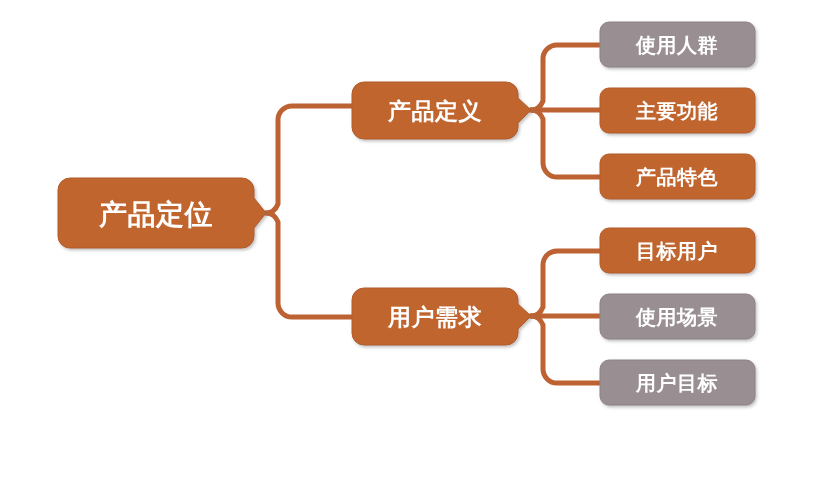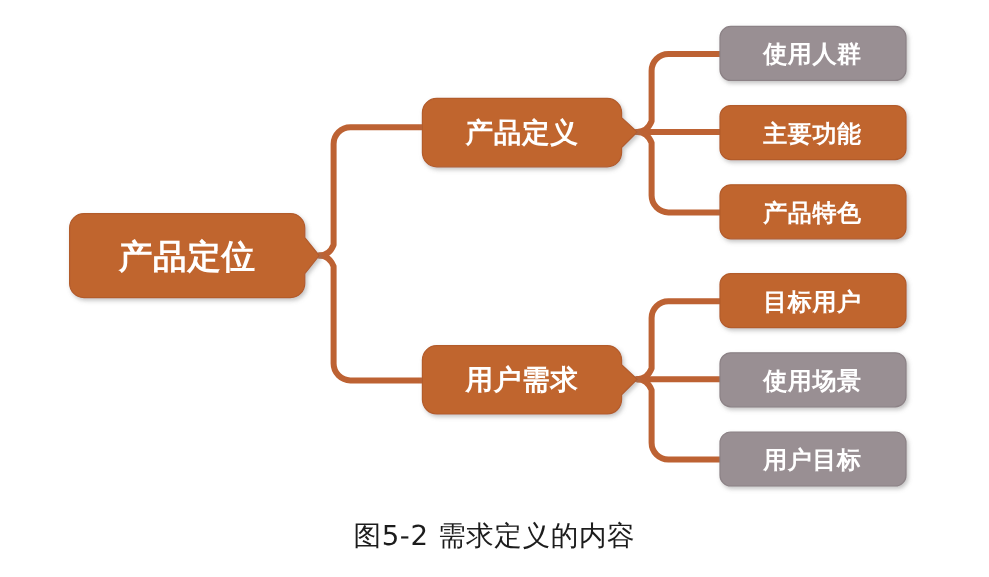--- a/index.html
+++ b/index.html
@@ -127,15 +127,14 @@
       <rect x="600" y="294" width="155" height="45" rx="9" ry="9" fill="#998F93" stroke="#8C8286" stroke-width="1" filter="url(#node-shadow)"></rect>
       <text class="node-label leaf" x="677" y="317">使用场景</text>
     </g>
 
     <g>
       <rect x="600" y="360" width="155" height="45" rx="9" ry="9" fill="#998F93" stroke="#8C8286" stroke-width="1" filter="url(#node-shadow)"></rect>
       <text class="node-label leaf" x="677" y="383">用户目标</text>
     </g>
   </svg>
 
-  <div class="caption">图5-2 需求定义的内容</div>
 
 </div>
 
 </body></html>

